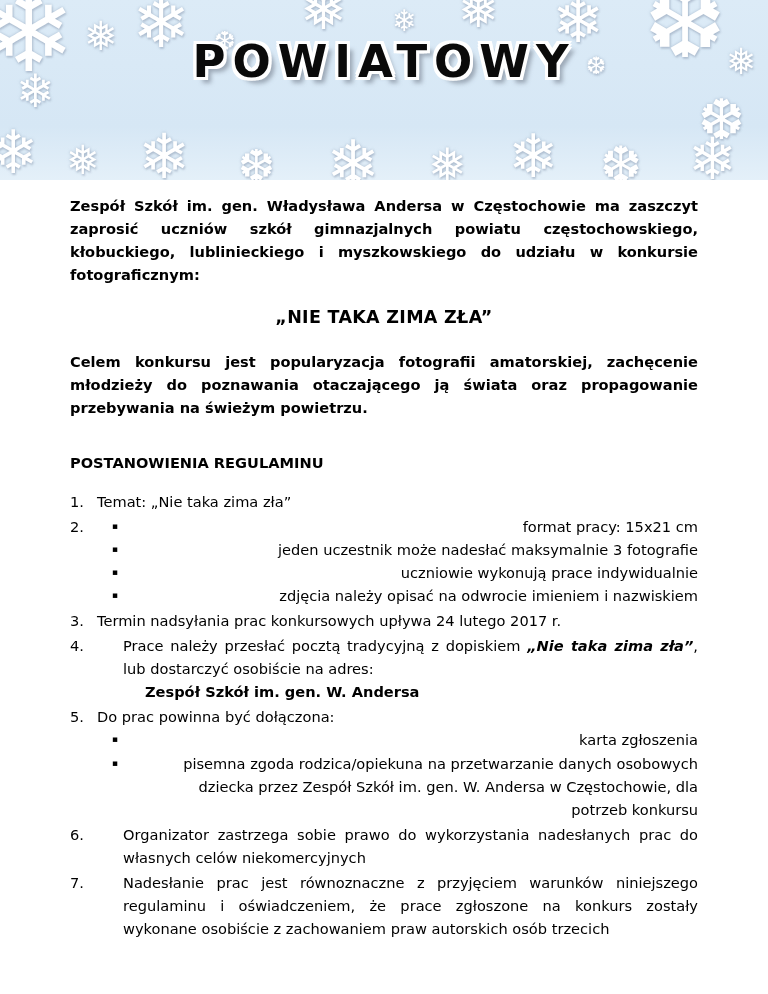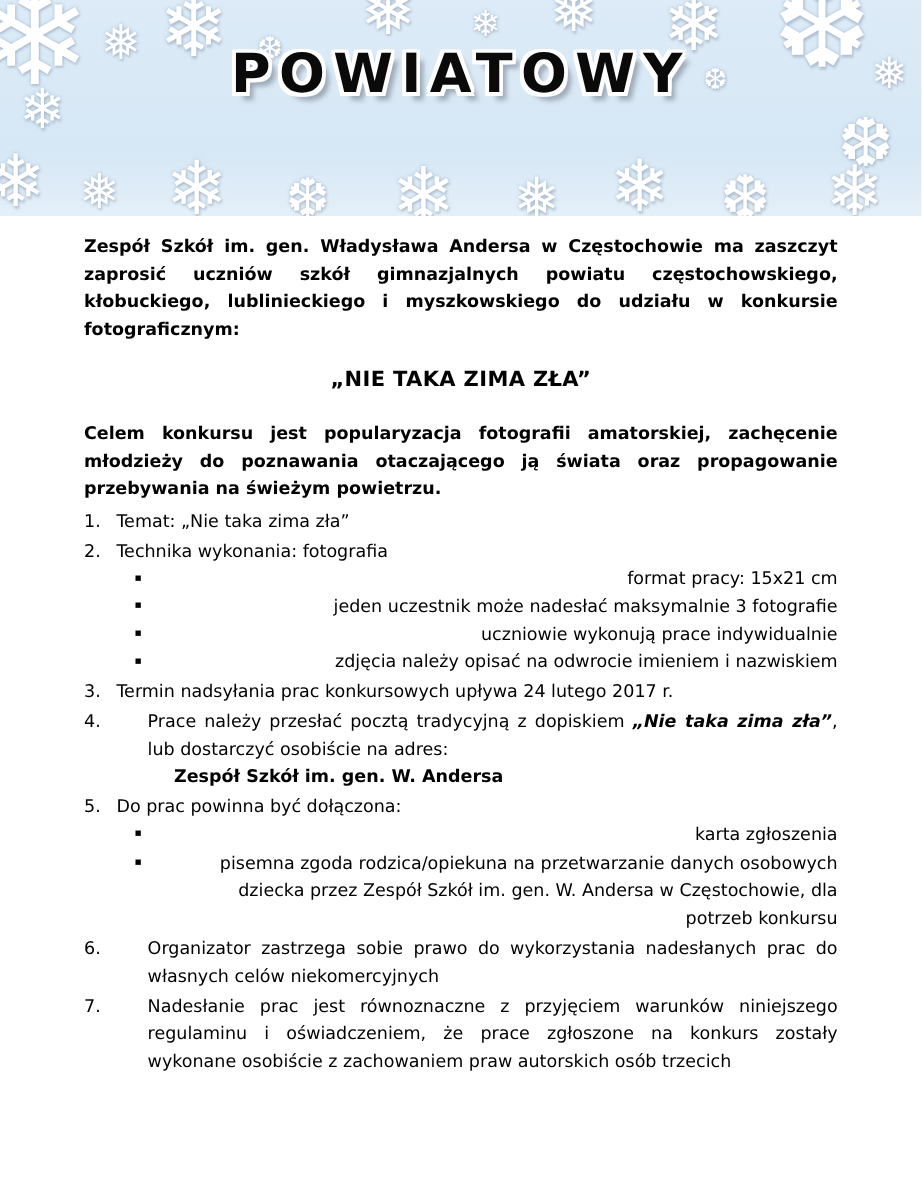--- a/index.html
+++ b/index.html
@@ -88,32 +88,32 @@
   </header>
 
   <main class="content">
 
     <p class="para bold just">Zespół Szkół im. gen. Władysława Andersa w Częstochowie ma zaszczyt zaprosić uczniów szkół gimnazjalnych powiatu częstochowskiego, kłobuckiego, lublinieckiego i myszkowskiego do udziału w konkursie fotograficznym:</p>
 
     <p class="contest-title">„NIE TAKA ZIMA ZŁA”</p>
 
     <p class="para bold just">Celem konkursu jest popularyzacja fotografii amatorskiej, zachęcenie młodzieży do poznawania otaczającego ją świata oraz propagowanie przebywania na świeżym powietrzu.</p>
 
+    <h2 class="rules-heading">POSTANOWIENIA REGULAMINU</h2>
 
     <div class="rules">
 
       <div class="rule">
         <span class="num">1.</span>
         <div class="rbody">Temat: „Nie taka zima zła”</div>
       </div>
 
       <div class="rule">
         <span class="num">2.</span>
         <div class="rbody">
-          <div>Technika wykonania: fotografia</div>
           <div class="bullets">
             <div class="bullet">
               <span class="sq">▪</span>
               <span class="btxt">format pracy: 15x21 cm</span>
             </div>
             <div class="bullet">
               <span class="sq">▪</span>
               <span class="btxt">jeden uczestnik może nadesłać maksymalnie 3 fotografie</span>
             </div>
             <div class="bullet">

